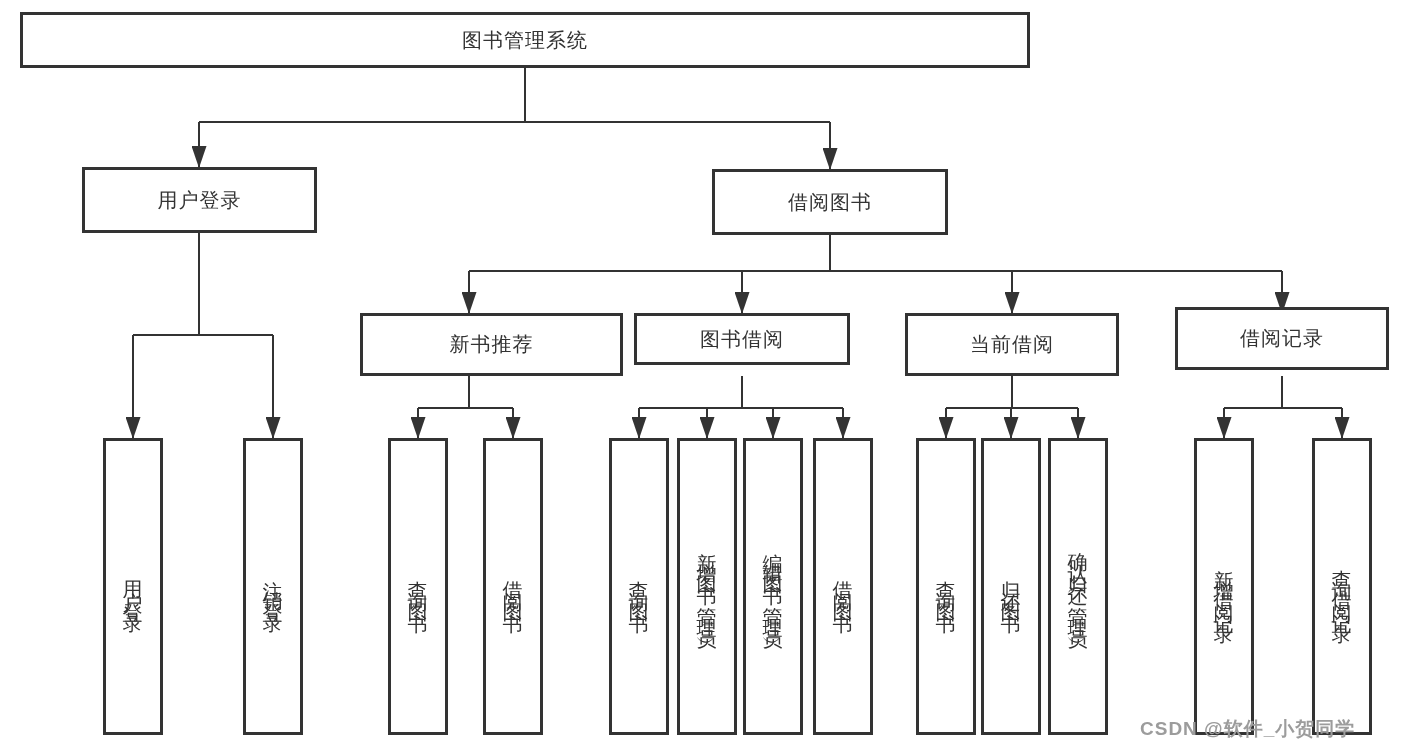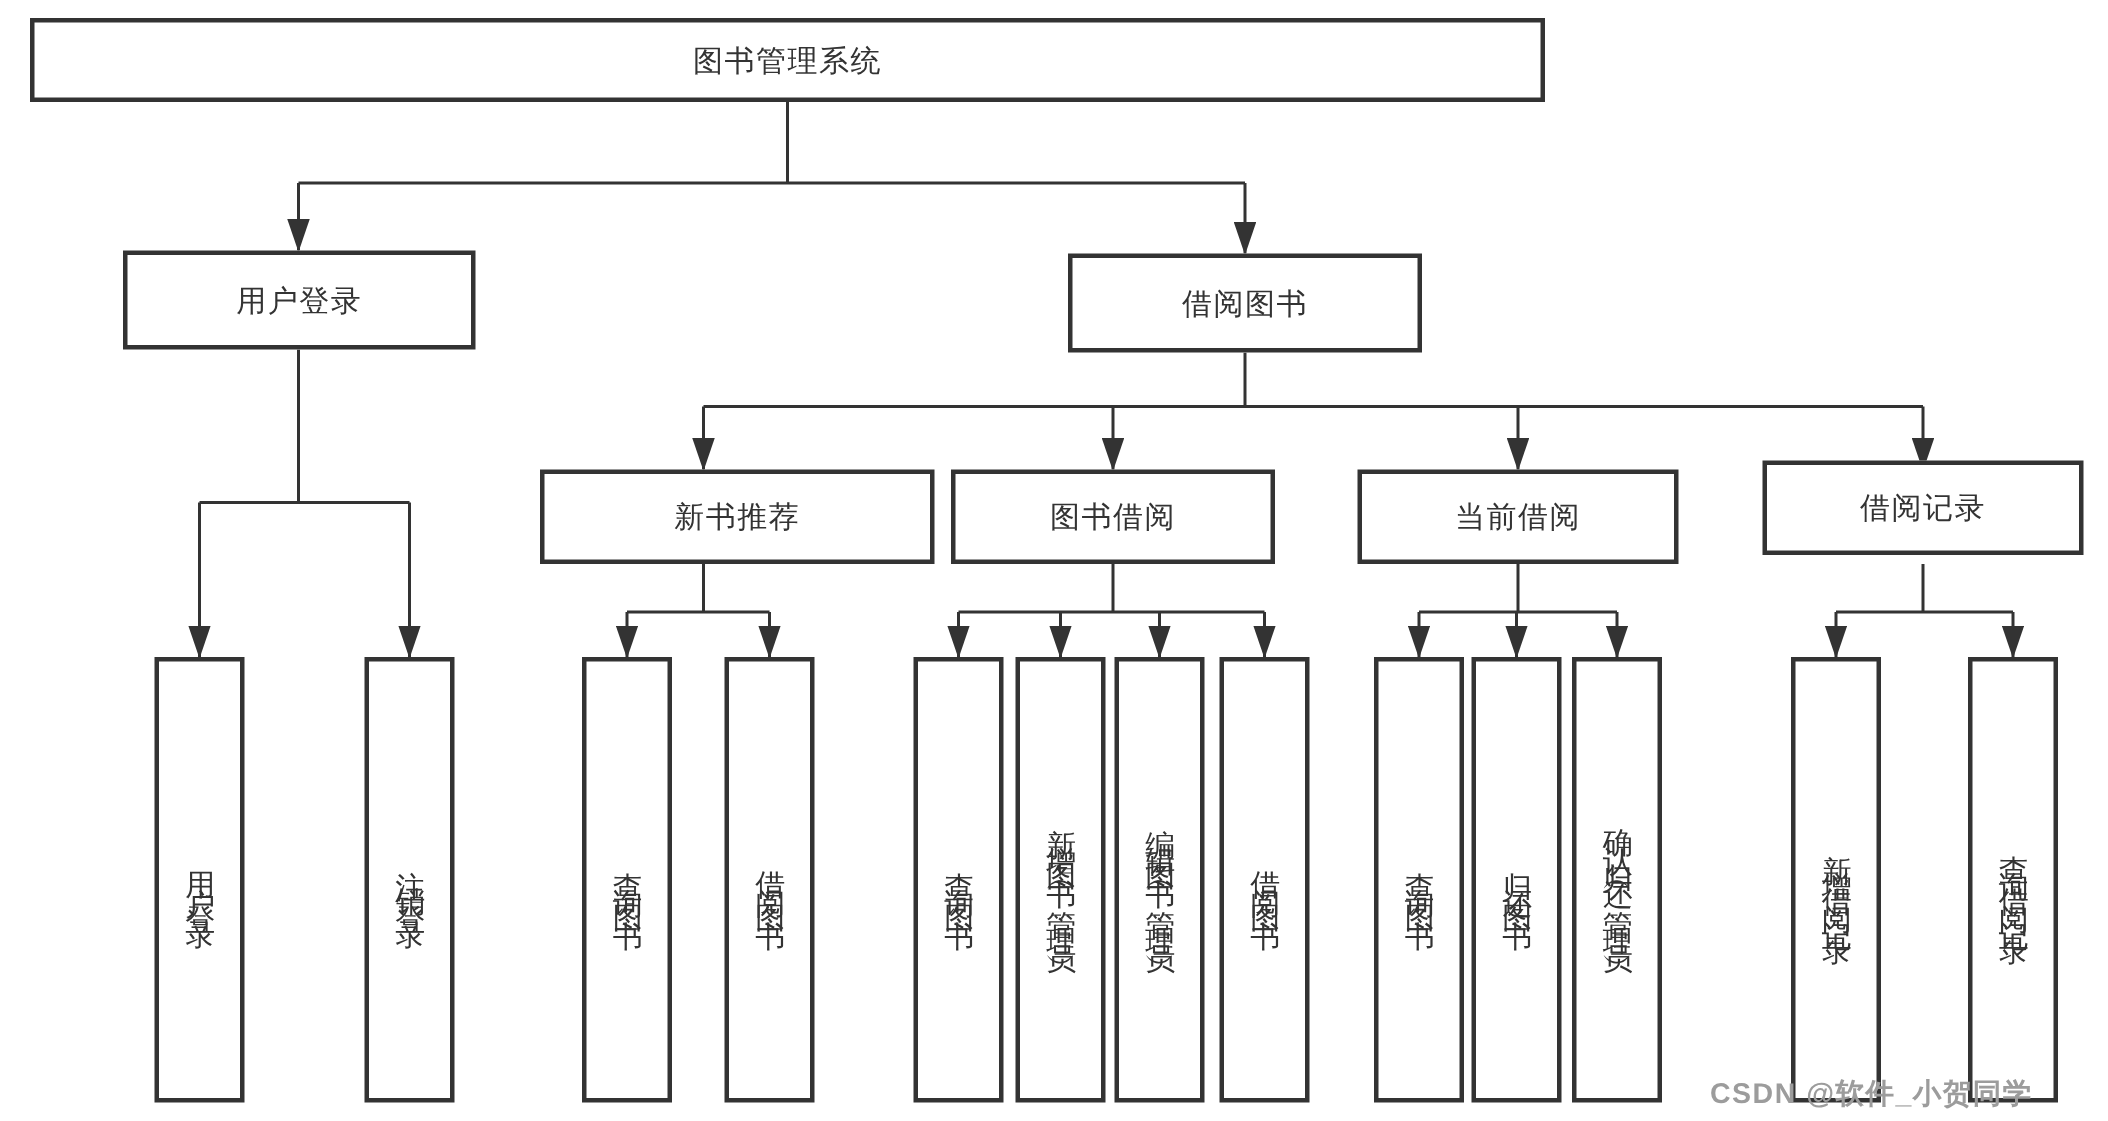--- a/index.html
+++ b/index.html
@@ -100,21 +100,21 @@
   <div class="node" style="left:82px; top:167px; width:235px; height:66px;">
     <span>用户登录</span>
   </div>
   <div class="node" style="left:712px; top:169px; width:236px; height:66px;">
     <span>借阅图书</span>
   </div>
 
   <div class="node" style="left:360px; top:313px; width:263px; height:63px;">
     <span>新书推荐</span>
   </div>
-  <div class="node" style="left:634px; top:313px; width:216px; height:63px;">
+  <div class="node" style="left:634px; top:313px; width:216px; height:52px;">
     <span>图书借阅</span>
   </div>
   <div class="node" style="left:905px; top:313px; width:214px; height:63px;">
     <span>当前借阅</span>
   </div>
   <div class="node" style="left:1175px; top:307px; width:214px; height:63px;">
     <span>借阅记录</span>
   </div>
 
   <div class="node leaf" style="left:103px; top:438px; width:60px; height:297px;">

